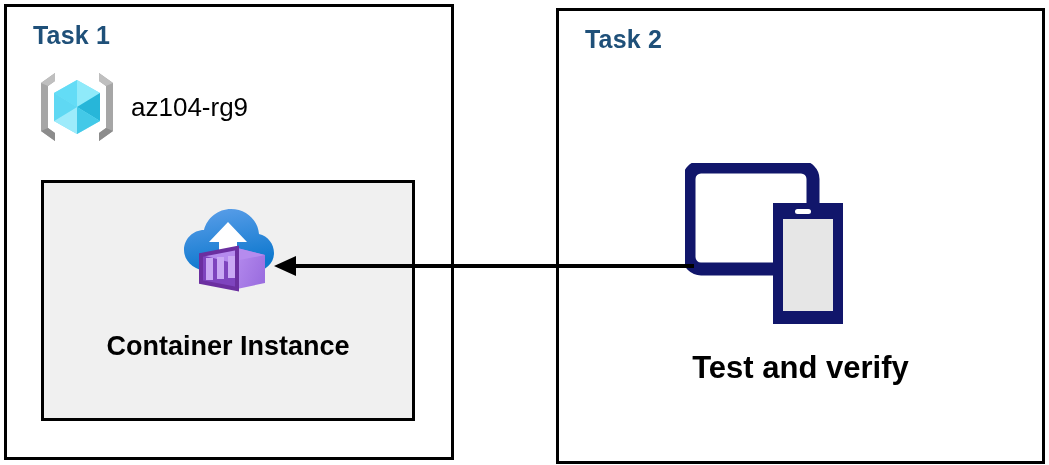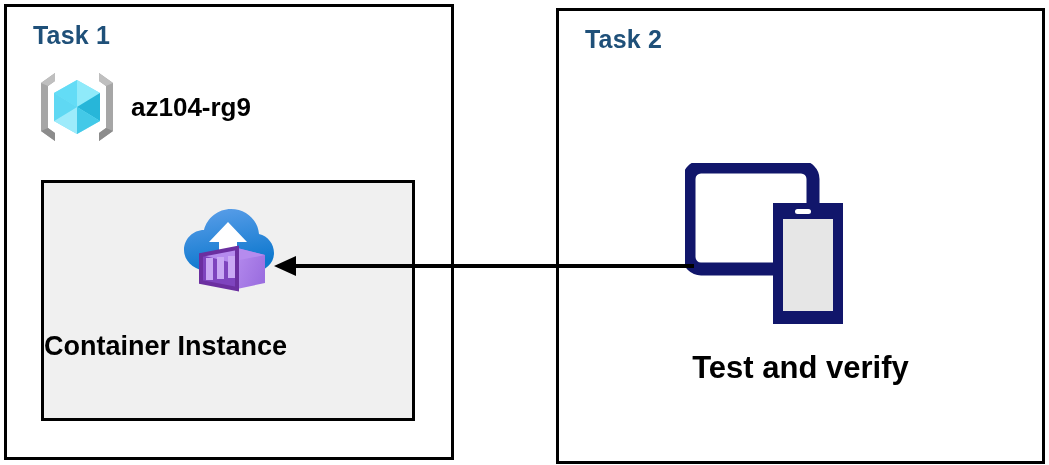--- a/index.html
+++ b/index.html
@@ -44,21 +44,21 @@
     position: absolute;
     left: 30px;
     top: 60px;
     display: flex;
     align-items: center;
     gap: 14px;
   }
   #rg-icon { width: 80px; height: 80px; display: block; }
   #rg-label {
     font-size: 26px;
-    font-weight: bold;
+    font-weight: normal;
     color: #000000;
     white-space: nowrap;
   }
 
   
   #aci-box {
     position: absolute;
     left: 34px;
     top: 173px;
     width: 374px;
@@ -74,21 +74,21 @@
     top: 22px;
     width: 98px;
     height: 92px;
     display: block;
   }
   #aci-label {
     position: absolute;
     left: 0;
     right: 0;
     top: 148px;
-    text-align: left;
+    text-align: center;
     font-size: 27px;
     font-weight: bold;
     color: #000000;
     white-space: nowrap;
   }
 
   
   #devices-icon {
     position: absolute;
     left: 685px;

